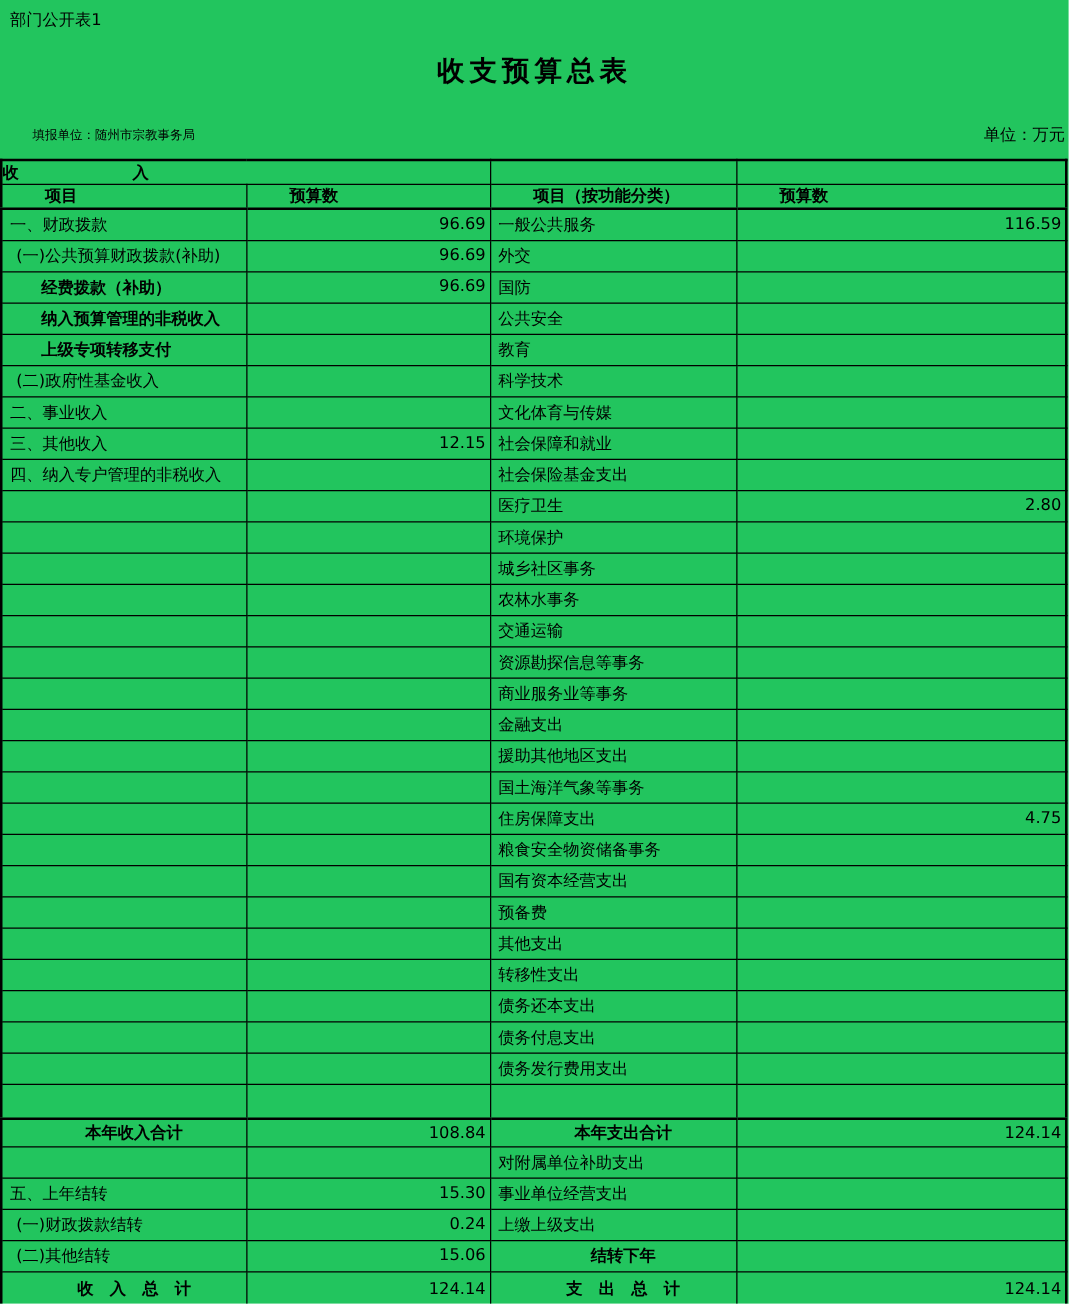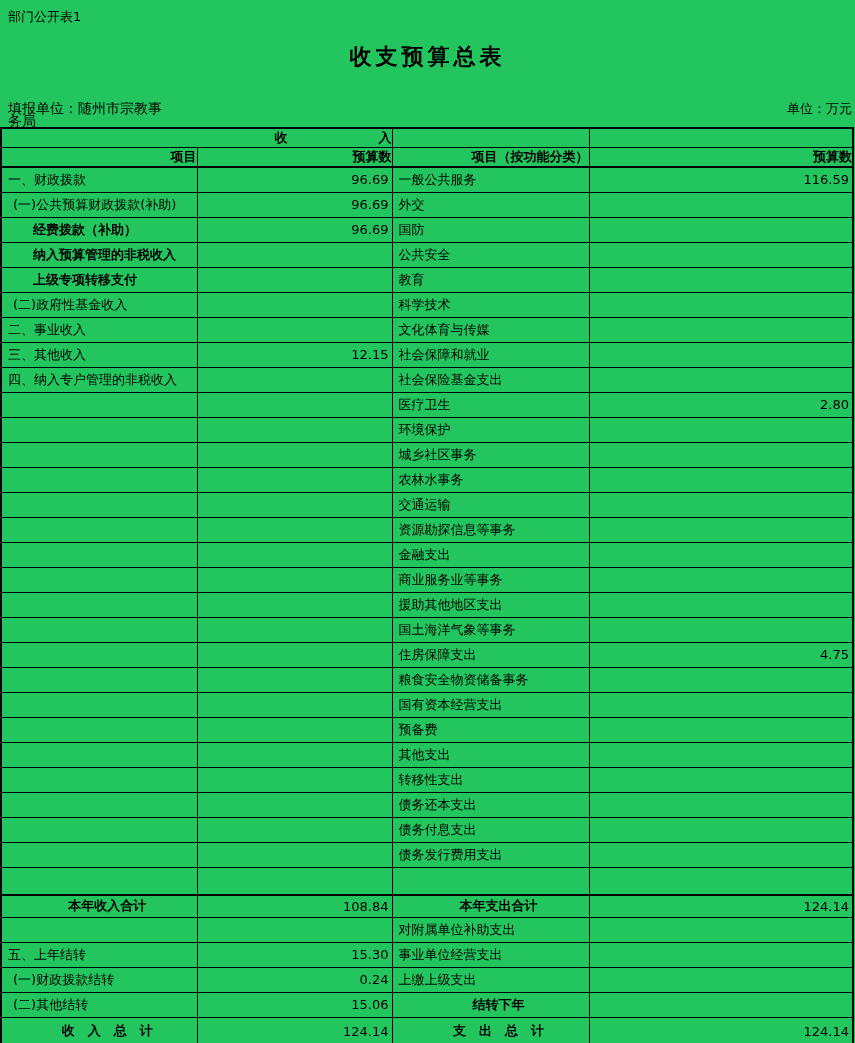--- a/index.html
+++ b/index.html
@@ -2,25 +2,25 @@
 <html><head>
 <meta charset="utf-8">
 <style>
   * { box-sizing: border-box; }
   html, body { margin: 0; padding: 0; background: #fff; }
   body { font-family: "DejaVu Sans", "Liberation Sans", sans-serif; color: #000; }
   .page { width: 855px; height: 1043px; background: #22c55e; overflow: hidden; position: relative; }
   .sheet-label { font-size: 13px; line-height: 15px; padding: 9px 0 0 8px; }
   .title { font-size: 22px; font-weight: bold; text-align: center; letter-spacing: 4px; margin: 18px 0 0 0; }
   .meta { display: flex; justify-content: space-between; align-items: flex-start; margin-top: 30px; padding: 0 3px 0 8px; }
-  .org { width: 166px; height: 25px; line-height: 13px; font-size: 14px; overflow: hidden; }
+  .org { width: 166px; height: 25px; line-height: 13px; font-size: 10px; overflow: hidden; text-align: center; }
   .unit { font-size: 13px; line-height: 13px; }
   table.budget { border-collapse: collapse; table-layout: fixed; width: 854px; border: 2px solid #000; margin: 0; }
   th, td { border: 1px solid #000; overflow: hidden; white-space: nowrap; padding: 0; }
-  thead th { font-weight: bold; font-size: 13px; text-align: right; }
+  thead th { font-weight: bold; font-size: 13px; text-align: left; }
   tr.h1 { height: 18px; }
   tr.h2 { height: 16px; }
   tr.h2 th { border-bottom: 2px solid #000; padding-left: 34px; }
   tbody td { font-size: 13px; height: 25px; vertical-align: middle; }
   td.c-item { text-align: left; padding-left: 6px; }
   td.ind1 { padding-left: 11px; }
   td.ind2 { padding-left: 31px; font-weight: bold; }
   td.c-num { text-align: right; padding-right: 3px; }
   td.bold-center { text-align: center; font-weight: bold; padding-left: 16px; }
   tr.tall td { height: 28px; }
@@ -144,27 +144,27 @@
         </tr>
         <tr>
           <td class="c-item"></td>
           <td class="c-num"></td>
           <td class="c-item">资源勘探信息等事务</td>
           <td class="c-num"></td>
         </tr>
         <tr>
           <td class="c-item"></td>
           <td class="c-num"></td>
+          <td class="c-item">商业服务业等事务</td>
+          <td class="c-num"></td>
+        </tr>
+        <tr>
+          <td class="c-item"></td>
+          <td class="c-num"></td>
           <td class="c-item">金融支出</td>
-          <td class="c-num"></td>
-        </tr>
-        <tr>
-          <td class="c-item"></td>
-          <td class="c-num"></td>
-          <td class="c-item">商业服务业等事务</td>
           <td class="c-num"></td>
         </tr>
         <tr>
           <td class="c-item"></td>
           <td class="c-num"></td>
           <td class="c-item">援助其他地区支出</td>
           <td class="c-num"></td>
         </tr>
         <tr>
           <td class="c-item"></td>

